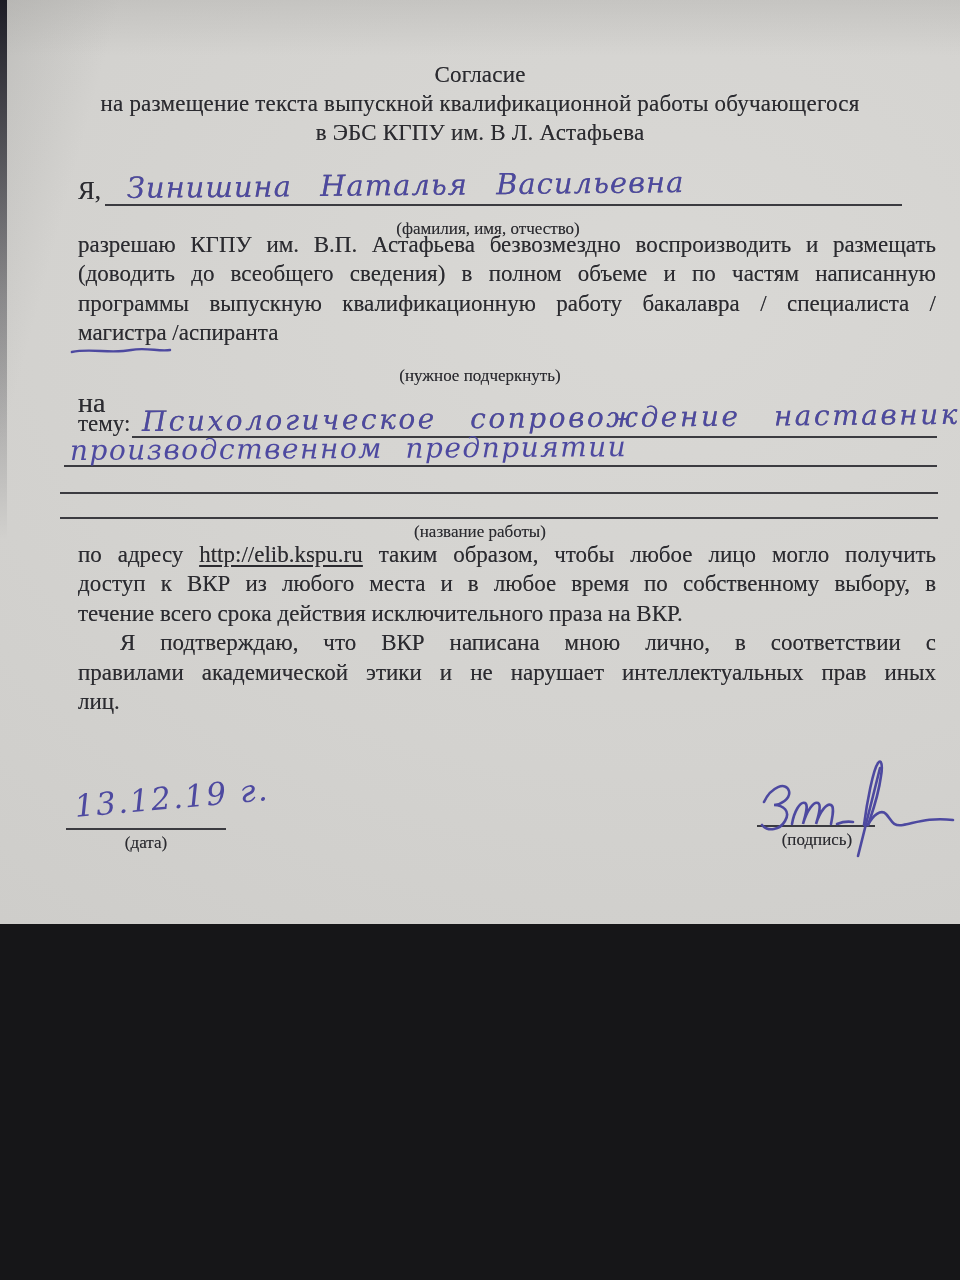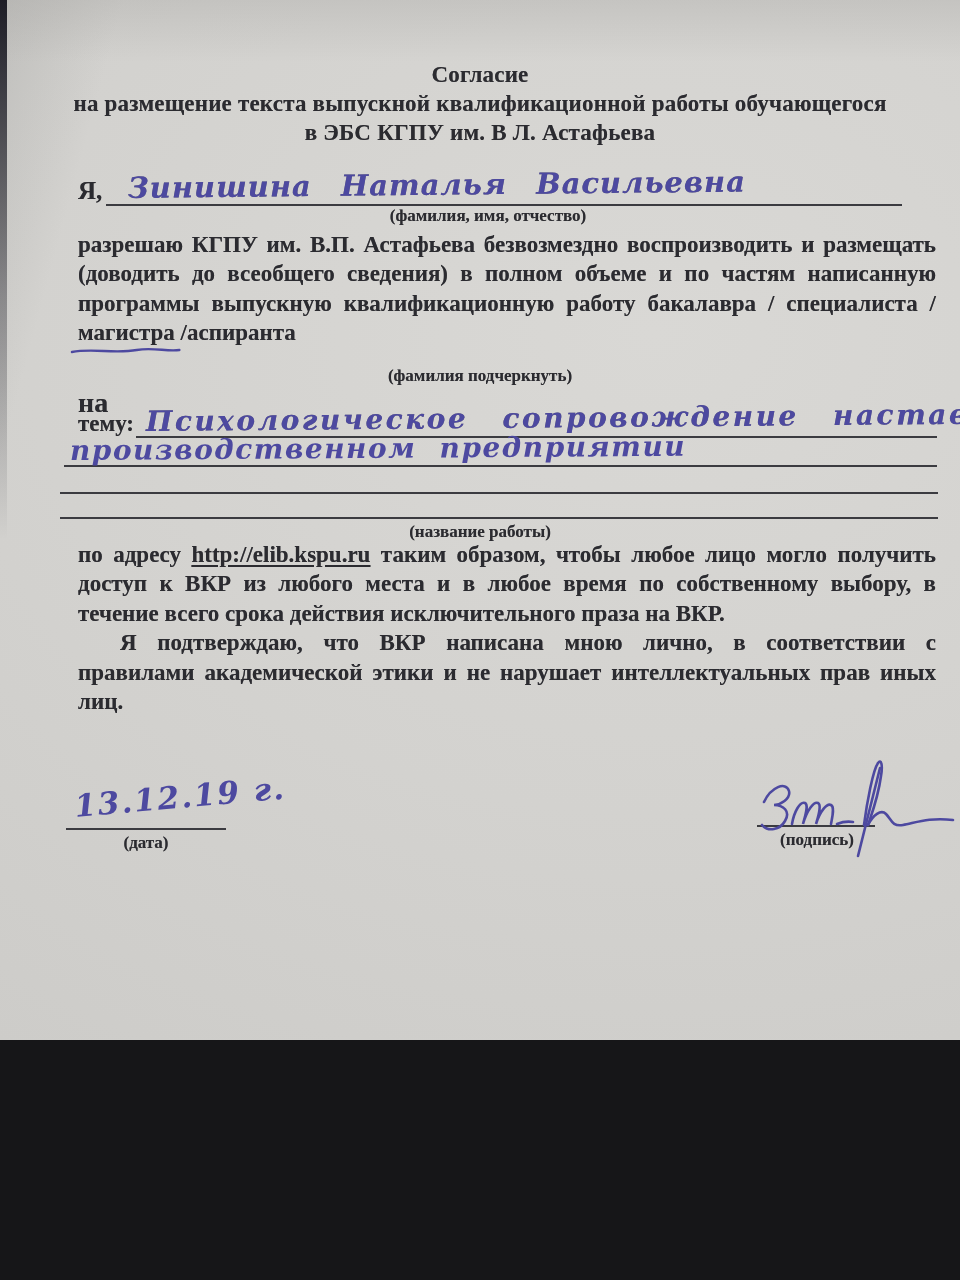--- a/index.html
+++ b/index.html
@@ -1,24 +1,23 @@
 <!DOCTYPE html>
 <html><head>
 <meta charset="utf-8">
 <style>
   html,body { margin:0; padding:0; background:#161618; }
   .page {
-    position:relative; width:960px; height:1040px; margin:0 auto; overflow:hidden;
+    position:relative; width:960px; height:924px; margin:0 auto; overflow:hidden;
     background:
       linear-gradient(180deg, rgba(168,167,164,0.35) 0%, rgba(168,167,164,0) 6%),
       linear-gradient(105deg, rgba(150,150,148,0.30) 0%, rgba(150,150,148,0) 10%),
       radial-gradient(1300px 1000px at 68% 32%, #d9d8d5 0%, #d3d2cf 48%, #cbcac7 100%);
     font-family:"Liberation Serif","DejaVu Serif",serif;
     color:#2b2b30;
-    font-weight:bold;
   }
   .edge-shadow {
     position:absolute; left:0; top:0; width:7px; height:540px;
     background:linear-gradient(180deg, rgba(12,12,22,0.9) 0%, rgba(12,12,22,0.35) 55%, rgba(12,12,22,0) 100%);
   }
   .title-block { position:absolute; top:60px; left:20px; right:20px; text-align:center;
     font-size:23px; line-height:29px; letter-spacing:0.2px; }
   .print { color:#2b2b30; text-shadow:0 0 0.5px rgba(43,43,48,0.55); }
   .caption { font-size:17px; text-shadow:0 0 0.4px rgba(43,43,48,0.5); }
 
@@ -67,36 +66,36 @@
     <div>на размещение текста выпускной квалификационной работы обучающегося</div>
     <div>в ЭБС КГПУ им. В Л. Астафьева</div>
   </div>
 
   <div class="row-name print">
     <span class="prefix">Я,</span>
     <span class="fill-line">
       <span class="hand hand-name">Зинишина  Наталья  Васильевна</span>
     </span>
   </div>
-  <div class="caption caption-center print" style="top:206px;padding-left:16px;">(фамилия, имя, отчество)</div>
+  <div class="caption caption-center print" style="top:219px;padding-left:16px;">(фамилия, имя, отчество)</div>
 
   <div class="par" style="top:230px;">
     <div class="jline">разрешаю КГПУ им. В.П. Астафьева безвозмездно воспроизводить и размещать</div>
     <div class="jline">(доводить до всеобщего сведения) в полном объеме и по частям написанную</div>
     <div class="jline">программы выпускную квалификационную работу бакалавра / специалиста /</div>
     <div class="pline">
       <span class="uword">
         <span>магистра</span>
         <svg viewBox="0 0 120 10" preserveAspectRatio="none">
           <path d="M2,6 C25,2 48,8 72,4 C90,1 105,6 118,4" fill="none" stroke="#4d49a0" stroke-width="2.4" stroke-linecap="round"></path>
         </svg>
       </span><span> /аспиранта</span>
     </div>
   </div>
-  <div class="caption caption-center print" style="top:366px;">(фамилия подчеркнуть)</div>
+  <div class="caption caption-center print" style="top:366px;">(нужное подчеркнуть)</div>
 
   <div class="topic-label-na print">на</div>
   <div class="topic-row print" style="top:408px;">
     <span class="label">тему:</span>
     <span class="fill-line">
       <span class="hand hand-topic1">Психологическое сопровождение наставников на</span>
     </span>
   </div>
   <div class="topic-row" style="top:437px; left:64px;">
     <span class="fill-line">

